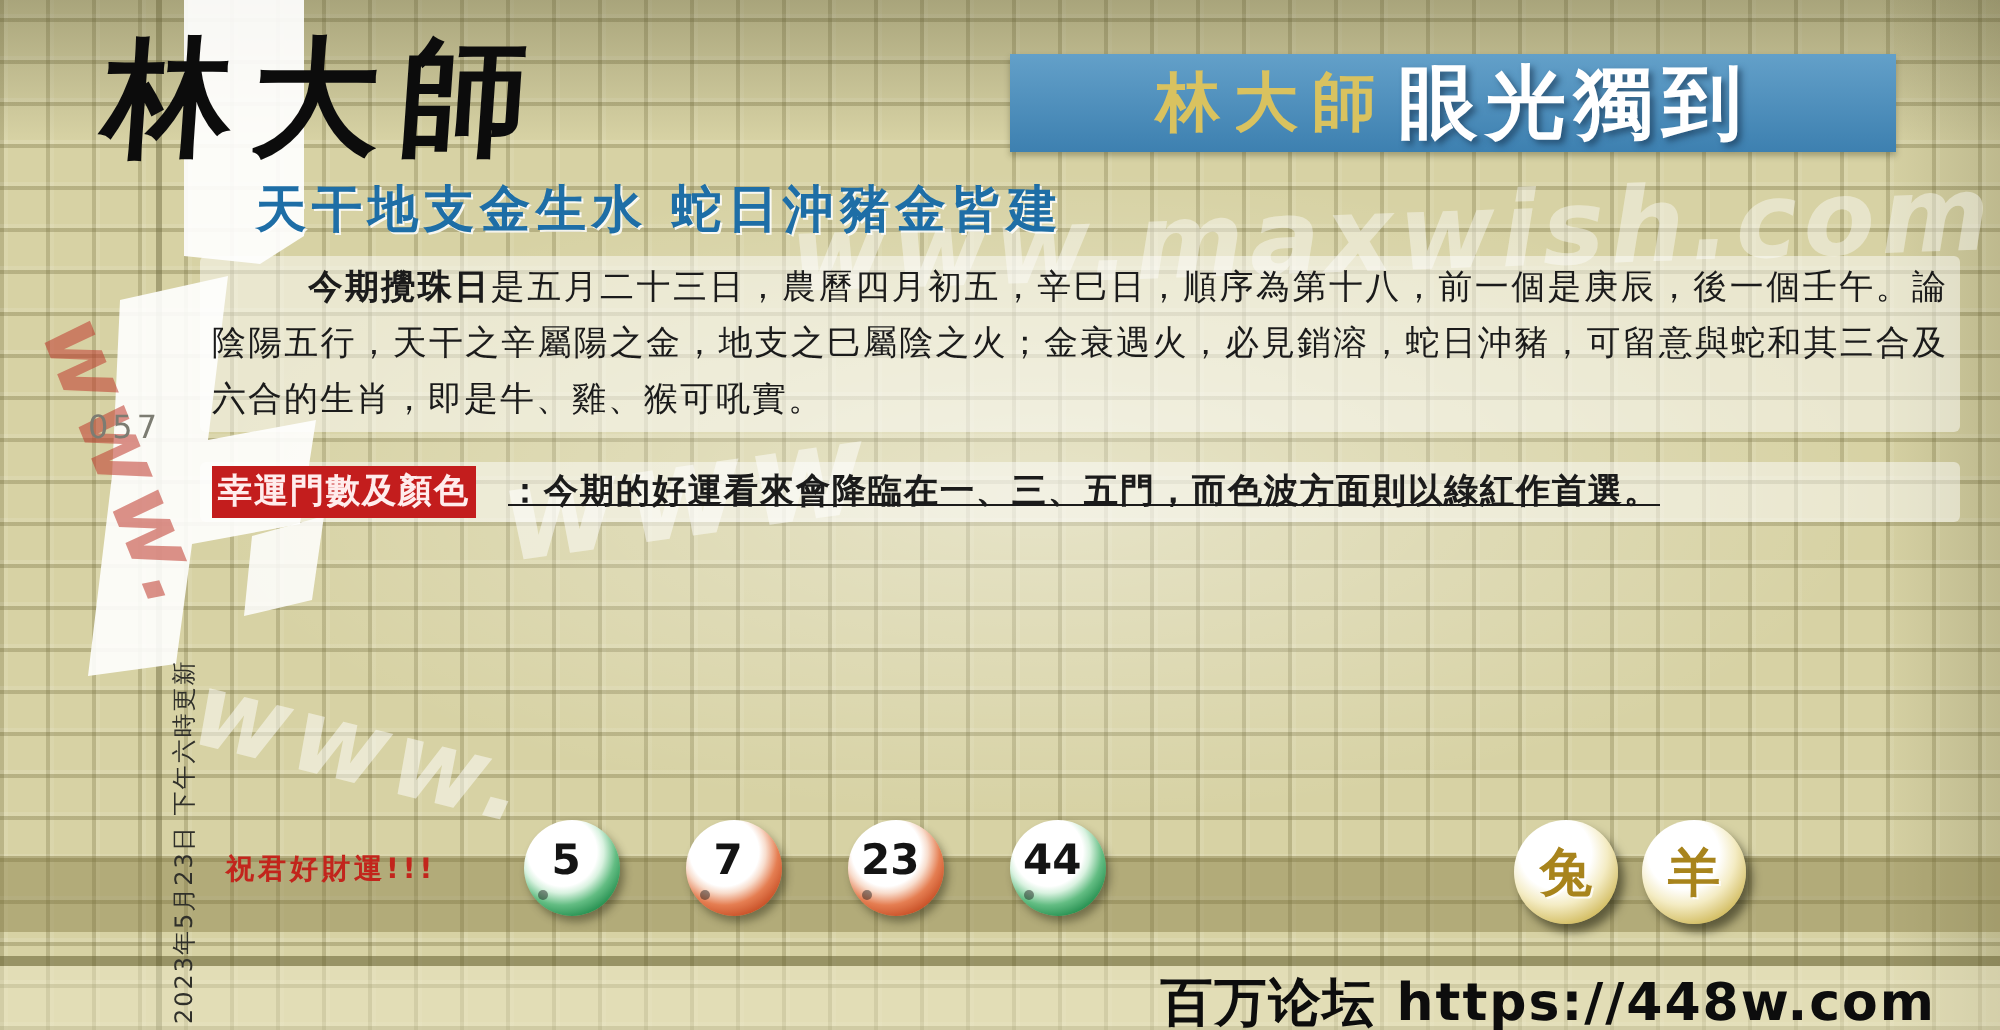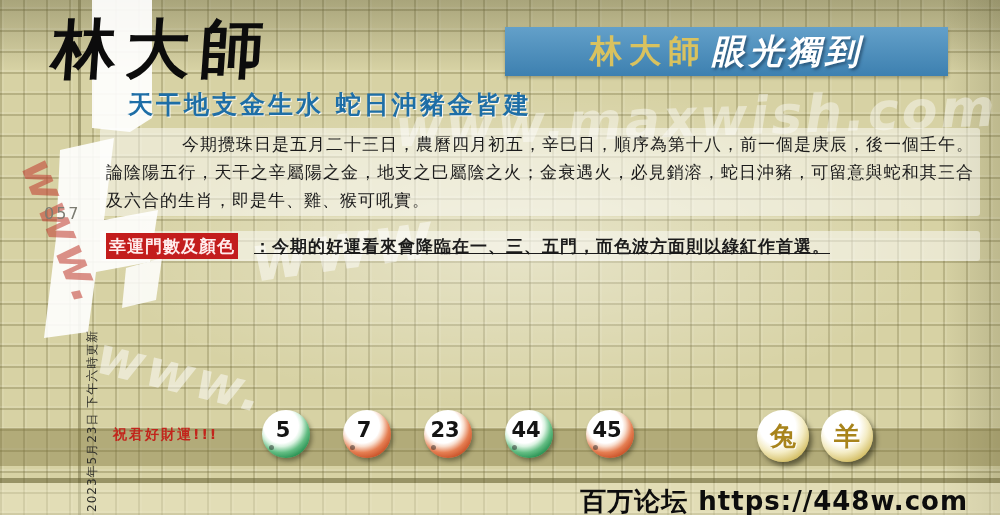--- a/index.html
+++ b/index.html
@@ -32,32 +32,32 @@
   .wm-left { left:60px; top:150px; font-size:46px; opacity:.55; color:#c03a2e; transform:rotate(68deg); transform-origin:left top; }
   .wm-bottom { left:95px; top:345px; font-size:52px; opacity:.50; transform:rotate(14deg); }
 
   
   .main-title { position:absolute; left:52px; top:6px; font-family:"DejaVu Serif", serif;
     font-size:64px; font-weight:900; color:#0c0c0c; letter-spacing:10px; transform:skewX(-4deg); }
   .banner { position:absolute; left:505px; top:27px; width:443px; height:49px;
     background:linear-gradient(#63a0c9, #3d80b0); box-shadow:0 2px 3px rgba(60,60,30,.35);
     display:flex; align-items:center; justify-content:center; }
   .banner .bname { font-size:32px; font-weight:bold; color:#d9c25f; letter-spacing:7px; }
-  .banner .bslogan { font-size:34px; font-weight:900; color:#ffffff; letter-spacing:4px;
-    text-shadow:2px 2px 3px rgba(25,55,85,.65); margin-left:4px;font-style:italic; }
+  .banner .bslogan { font-size:40px; font-weight:900; color:#ffffff; letter-spacing:4px;
+    text-shadow:2px 2px 3px rgba(25,55,85,.65); margin-left:4px; }
   .subtitle { position:absolute; left:128px; top:88px; font-size:25px; font-weight:900;
     color:#1e6ea6; letter-spacing:3px; text-shadow:1px 1px 0 rgba(255,255,255,.85); }
   .issue-no { position:absolute; left:44px; top:156px; font-size:16px; color:#7c7c72; letter-spacing:2px;margin-top:48px; }
 
   
   .txt { position:absolute; left:100px; width:880px; font-size:17px; line-height:28px;
     color:#1b1b1b; letter-spacing:1px; text-align:justify;
     background:rgba(255,255,254,.48); border-radius:3px; padding:2px 6px; }
   .para1 { top:128px; }
-  .para1 .lead-bold { font-weight:400;margin-left:28px; }
+  .para1 .lead-bold { font-weight:700; }
   .para1 .indent { display:inline-block; width:48px; }
   .lucky { top:231px; line-height:26px; }
   .lucky-label { display:inline-block; background:#c31d1d; color:#ffecec; font-weight:bold;
     padding:0 3px; margin-right:16px; }
   .lucky-rest { font-weight:bold;text-decoration:underline; }
   .summary { top:276px; line-height:26px; }
   .sum-green { color:#7cb93e; font-weight:900;
     text-shadow:-1px -1px 0 #fff, 1px -1px 0 #fff, -1px 1px 0 #fff, 1px 1px 0 #fff; }
   .sum-red { color:#d42020; font-weight:900; }
   .blessing { position:absolute; left:113px; top:426px; font-size:14px; font-weight:bold;
@@ -137,23 +137,20 @@
       </div>
     <div class="ball red">
         <span class="num">7</span>
       </div>
     <div class="ball red">
         <span class="num">23</span>
       </div>
     <div class="ball green">
         <span class="num">44</span>
       </div>
-    <div class="ball red">
-        <span class="num">45</span>
-      </div>
   </div>
 
   <div class="zodiac-row">
     <div class="zball">
         <span class="zchar">兔</span>
       </div>
     <div class="zball">
         <span class="zchar">羊</span>
       </div>
   </div>

